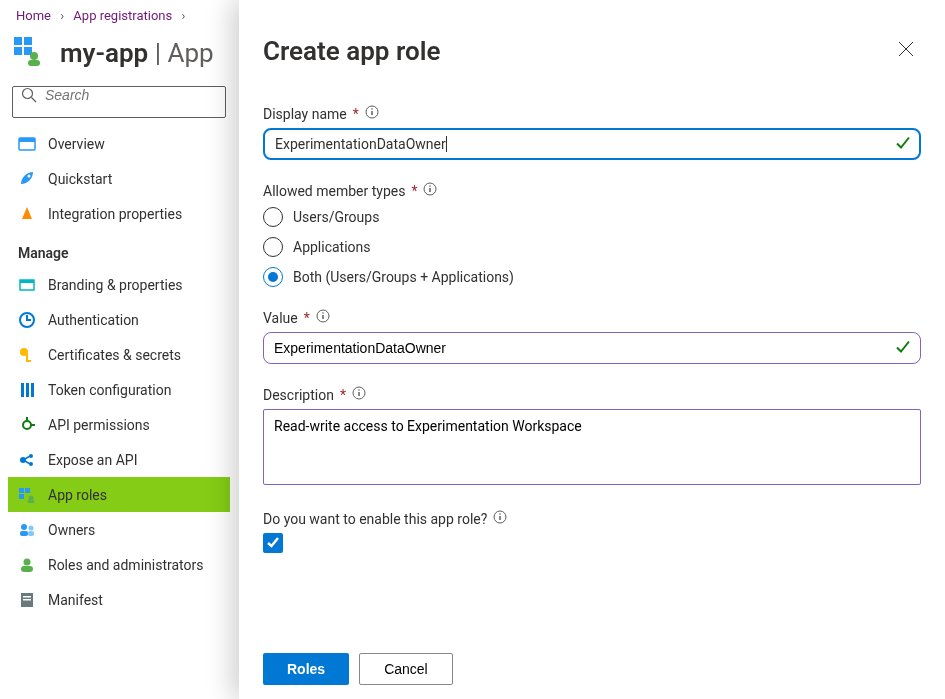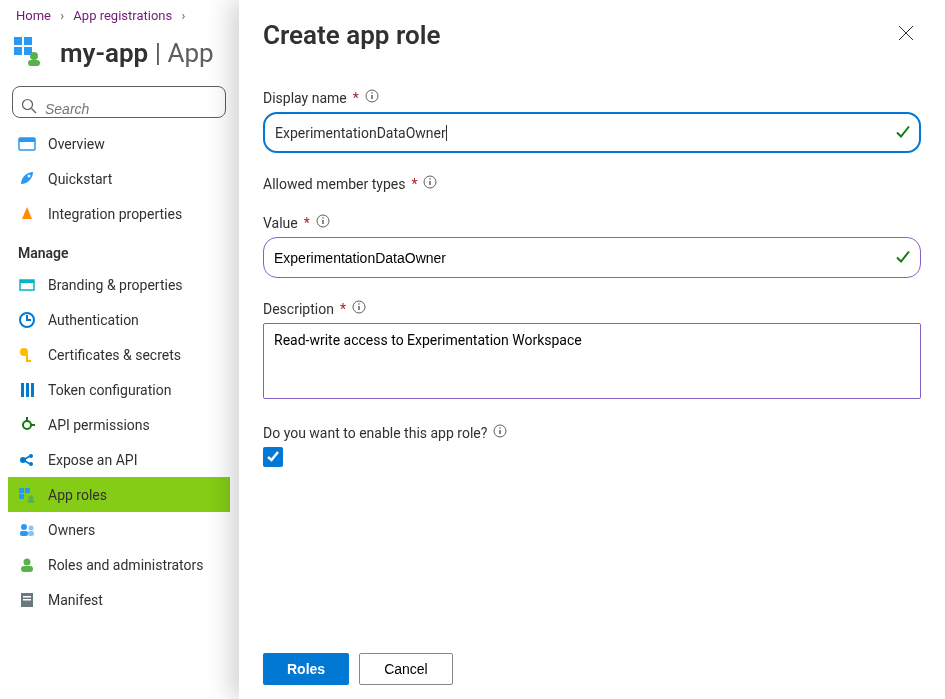--- a/index.html
+++ b/index.html
@@ -31,23 +31,23 @@
       font-weight: 600;
     }
     .page-title .suffix { font-weight: 400; color: #605e5c; }
     .sidebar {
       width: 234px;
       padding: 0 4px 0 8px;
     }
     .search-wrap {
       margin: 0 4px 8px 4px;
       border: 1px solid #605e5c;
-      border-radius: 8px;
+      border-radius: 2px;
       display: flex;
-      align-items: flex-end;
+      align-items: flex-start;
       height: 32px;
       padding: 0 8px;
       gap: 8px;
     }
     .search-wrap svg { width: 16px; height: 16px; fill: #605e5c; }
     .search-wrap input {
       border: none; outline: none; font-size: 14px; width: 100%;
       font-style: italic; color: #605e5c;
     }
     .nav-item {
@@ -75,42 +75,42 @@
       height: 699px;
       background: #fff;
       box-shadow: -8px 0 24px rgba(0,0,0,0.18);
       display: flex;
       flex-direction: column;
     }
     .flyout-header {
       display: flex;
       align-items: center;
       justify-content: space-between;
-      padding: 18px 24px 8px 24px;
+      padding: 34px 24px 8px 24px;
     }
     .flyout-title { font-size: 26px; font-weight: 600; }
     .close-btn svg { width: 18px; height: 18px; stroke: #323130; stroke-width: 1; }
     .close-btn { cursor: pointer; padding: 6px; }
     .flyout-body {
       flex: 1;
       overflow-y: auto;
       padding: 8px 24px 16px 24px;
     }
     .field { margin-top: 22px; }
     .label-row {
       display: flex; align-items: center; gap: 6px; margin-bottom: 6px;
       font-size: 14px; color: #323130;
     }
     .req { color: #a4262c; }
     .info-icon svg { width: 14px; height: 14px; stroke: #605e5c; fill: none; }
     .textbox {
       width: 100%;
-      height: 41px;
+      height: 32px;
       border: 2px solid #0078d4;
-      border-radius: 14px;
+      border-radius: 8px;
       padding: 0 34px 0 10px;
       font-size: 14px;
       position: relative;
     }
     .textbox.purple { border: 1px solid #8661c5; }
     .input-shell {
       position: relative;
     }
     .chk-mark {
       position: absolute;
@@ -376,20 +376,40 @@
     <div class="field">
       <div class="label-row">
         <span>Allowed member types</span>
         <span class="req">*</span>
         <span class="info-icon"><svg viewBox="0 0 14 14">
               <circle cx="7" cy="7" r="6"></circle>
               <line x1="7" y1="6" x2="7" y2="10" stroke-width="1.5"></line>
               <circle cx="7" cy="4" r="0.8" fill="#605e5c" stroke="none"></circle>
             </svg></span>
       </div>
+      <div class="radio-group">
+        <div class="radio-row">
+          <span class="radio">
+              <span class="dot"></span>
+            </span>
+          <span>Users/Groups</span>
+        </div>
+        <div class="radio-row">
+          <span class="radio">
+              <span class="dot"></span>
+            </span>
+          <span>Applications</span>
+        </div>
+        <div class="radio-row">
+          <span class="radio checked">
+              <span class="dot"></span>
+            </span>
+          <span>Both (Users/Groups + Applications)</span>
+        </div>
+      </div>
     </div>
 
     <div class="field">
       <div class="label-row">
         <span>Value</span>
         <span class="req">*</span>
         <span class="info-icon"><svg viewBox="0 0 14 14">
               <circle cx="7" cy="7" r="6"></circle>
               <line x1="7" y1="6" x2="7" y2="10" stroke-width="1.5"></line>
               <circle cx="7" cy="4" r="0.8" fill="#605e5c" stroke="none"></circle>

